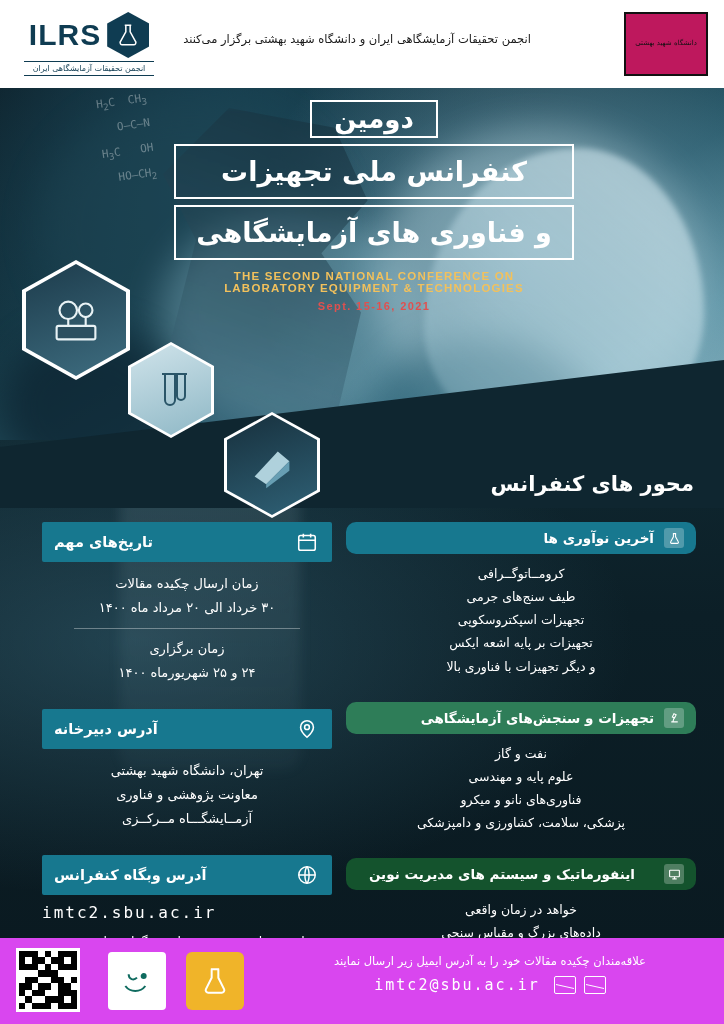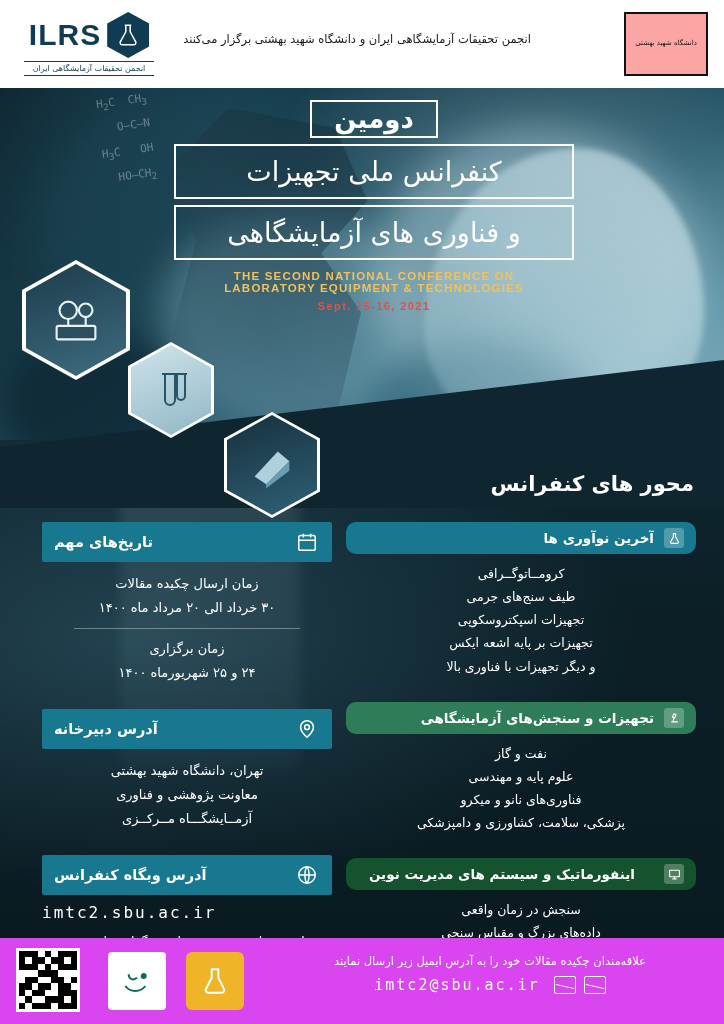--- a/index.html
+++ b/index.html
@@ -44,21 +44,21 @@
   }
   .topbar-center {
     position: absolute; right: 190px; left: 180px; top: 30px;
     text-align: center; font-size: 11.5px; color: #1a1a1a;
     line-height: 1.6;
   }
   .sbu-logo {
     position: absolute; right: 16px; top: 12px;
     width: 84px; height: 64px;
     border: 2px solid #111; display: flex; align-items: center; justify-content: center;
-    background: #fca5a5; overflow: hidden;
+    background: #be185d; overflow: hidden;
   }
   .sbu-logo .inner {
     font-size: 7px; color: #111; text-align: center; line-height: 1.35;
     transform: scale(1.0);
   }
 
   
   .hero {
     position: absolute; top: 88px; left: 0; width: 724px; height: 420px;
     overflow: hidden;
@@ -112,21 +112,21 @@
     display: inline-block;
     border: 2px solid #ffffff;
     color: #ffffff;
     font-size: 26px; font-weight: bold;
     padding: 2px 22px;
     margin-bottom: 6px;
   }
   .t-line {
     border: 2px solid #ffffff;
     color: #ffffff;
-    font-size: 27px; font-weight: normal;
+    font-size: 27px; font-weight: bold;
     padding: 6px 14px;
     margin-bottom: 6px;
     line-height: 1.45;
   }
   .t-en1 {
     color: #f2c15c; font-size: 11.5px; letter-spacing: 1.2px; font-weight: bold;
     font-family: "Liberation Sans", sans-serif; margin-top: 10px;
   }
   .t-en2 {
     color: #f2c15c; font-size: 11.5px; letter-spacing: 1.2px; font-weight: bold;
@@ -434,21 +434,21 @@
       <div class="rhead" style="background:#14532d;gap:29px;">
         <span class="ic">
           <svg viewBox="0 0 24 24" width="13" height="13" fill="none" stroke="#fff" stroke-width="2">
             <rect x="3" y="4" width="18" height="12" rx="1"></rect>
             <path d="M8 20h8M12 16v4"></path>
           </svg>
         </span>
         <span>اینفورماتیک و سیستم های مدیریت نوین</span>
       </div>
       <div class="rbody">
-        <div>سنجش در زمان واقعی</div>
+        <div>خواهد در زمان واقعی</div>
         <div>داده‌های بزرگ و مقیاس سنجی</div>
         <div>سیستم‌های سنجش غیر مخرب</div>
         <div>تئــوری و سیستم‌های اندازه‌گیری</div>
         <div>تجهیزات و سیستم‌های لیزری و پلاسما</div>
 
       </div>
     </div>
   </div>
 
   <div class="footer">

